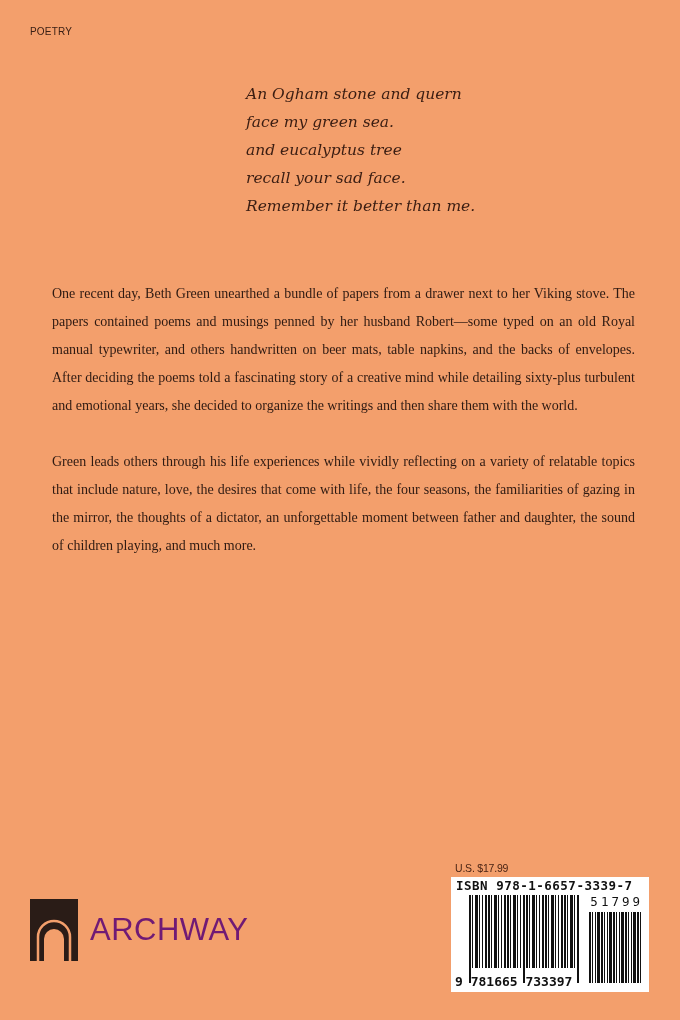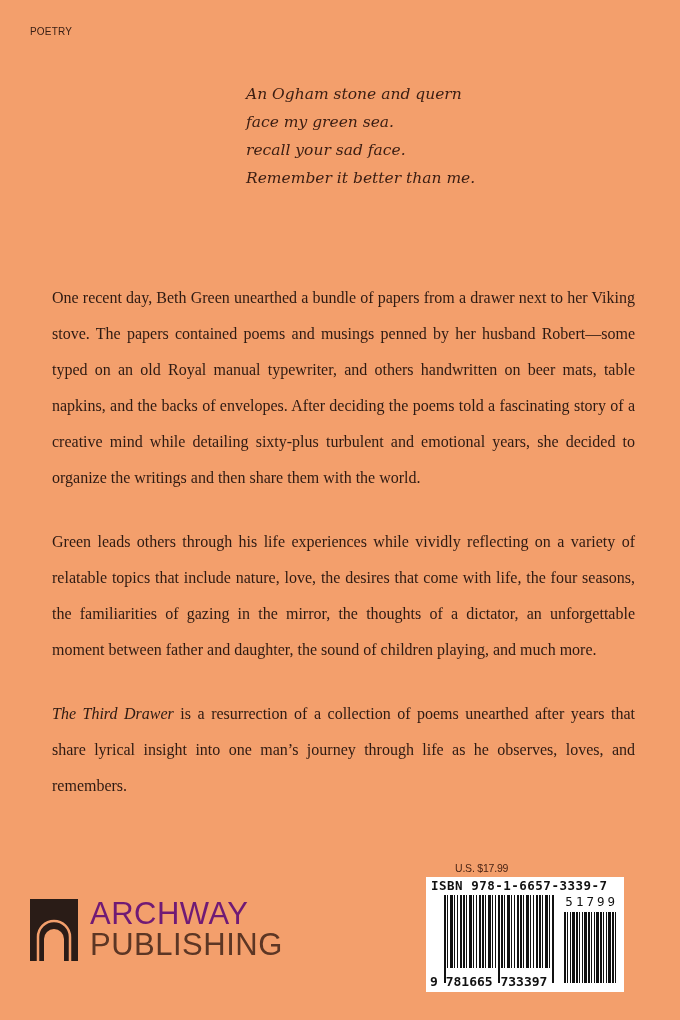--- a/index.html
+++ b/index.html
@@ -17,32 +17,32 @@
     .poem {
       position: absolute; left: 246px; top: 80px;
       font-family: "DejaVu Serif", serif;
       font-style: italic;
       font-size: 15.5px; line-height: 28px; color: #3a1d12;
     }
     .poem div { white-space: nowrap; }
     .body-text {
       position: absolute; left: 52px; top: 280px; width: 583px;
       font-family: "Liberation Serif", serif;
-      font-size: 16px; line-height: 36px;
+      font-size: 14px; line-height: 28px;
       text-align: justify; color: #2e1a12;
     }
     .body-text p { margin: 0 0 28px 0; }
     .body-text em { font-style: italic; }
     .price {
       position: absolute; left: 455px; top: 862px;
       font-family: "Liberation Sans", sans-serif;
       font-size: 10.5px; color: #4a2414; letter-spacing: -0.2px;
     }
     .barcode-box {
-      position: absolute; left: 426px; top: 877px; width: 198px; height: 115px;
+      position: absolute; left: 451px; top: 877px; width: 198px; height: 115px;
       background: #ffffff;
     }
     .isbn-label {
       position: absolute; left: 5px; top: 1px;
       font-family: "DejaVu Sans Mono", monospace; font-size: 12.5px; font-weight: bold;
       color: #111; letter-spacing: 0.5px; white-space: nowrap;
     }
     .addon-num {
       position: absolute; right: 6px; top: 17px;
       font-family: "DejaVu Sans Mono", monospace; font-size: 12.5px; font-weight: normal;
@@ -88,40 +88,39 @@
     }
   </style>
 </head>
 <body>
 
 <div class="category">POETRY</div>
 
 <div class="poem">
   <div>An Ogham stone and quern</div>
   <div>face my green sea.</div>
+  <div>and eucalyptus tree</div>
   <div>recall your sad face.</div>
   <div>Remember it better than me.</div>
 </div>
 
 <div class="body-text">
   <p>One recent day, Beth Green unearthed a bundle of papers from a drawer next to her Viking stove. The papers contained poems and musings penned by her husband Robert—some typed on an old Royal manual typewriter, and others handwritten on beer mats, table napkins, and the backs of envelopes. After deciding the poems told a fascinating story of a creative mind while detailing sixty-plus turbulent and emotional years, she decided to organize the writings and then share them with the world.</p>
   <p>Green leads others through his life experiences while vividly reflecting on a variety of relatable topics that include nature, love, the desires that come with life, the four seasons, the familiarities of gazing in the mirror, the thoughts of a dictator, an unforgettable moment between father and daughter, the sound of children playing, and much more.</p>
-  <p><em>The Third Drawer</em><span> is a resurrection of a collection of poems unearthed after years that share lyrical insight into one man’s journey through life as he observes, loves, and remembers.</span></p>
 </div>
 
 <div class="publisher">
   <div class="logo-mark">
     <svg width="48" height="62" viewBox="0 0 48 62">
       <path d="M8 62 L8 38 A16 16 0 0 1 40 38 L40 62" fill="none" stroke="#f39f6c" stroke-width="2.5"></path>
       <path d="M14 62 L14 40 A10 10 0 0 1 34 40 L34 62 Z" fill="#f39f6c"></path>
     </svg>
   </div>
   <div class="pub-text">
     <div class="pub-name">ARCHWAY</div>
-    <div class="pub-sub">PUBLISHING</div>
   </div>
 </div>
 
 <div class="price">U.S. $17.99</div>
 
 <div class="barcode-box">
   <div class="isbn-label">ISBN 978-1-6657-3339-7</div>
   <div class="addon-num">51799</div>
   <div class="bars-main"></div>
   <div class="guard" style="left:18px"></div>

